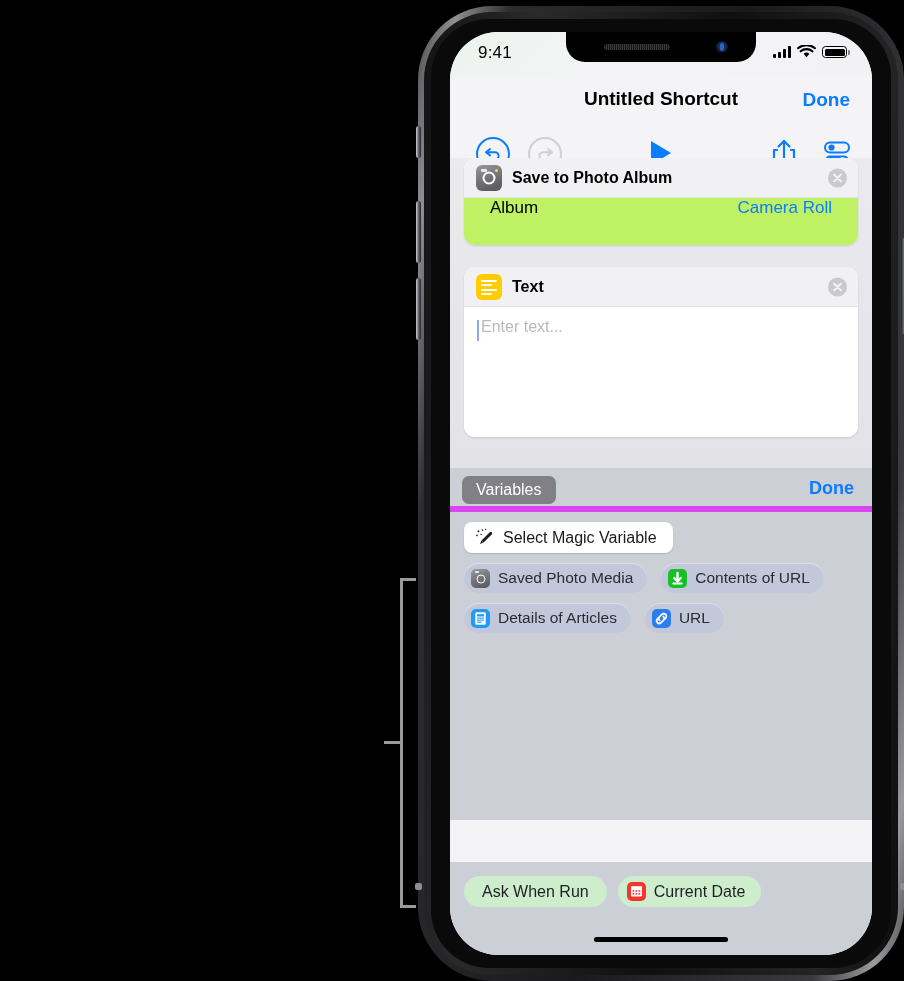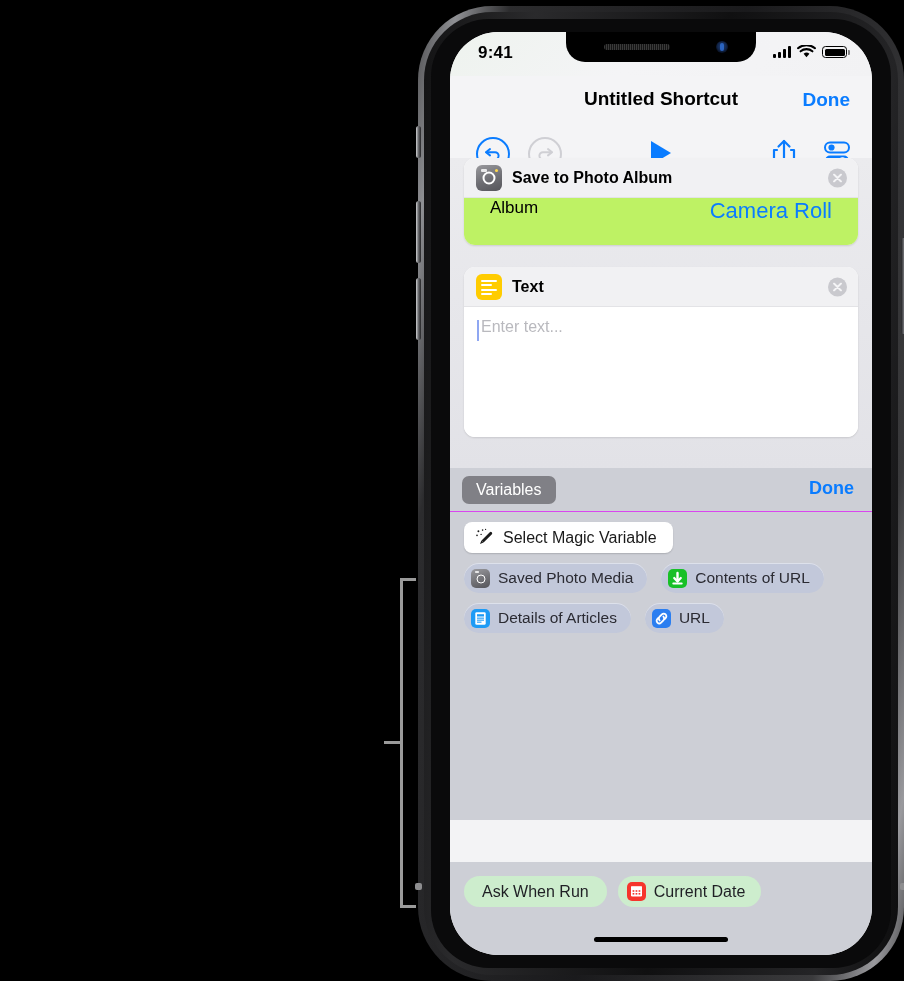--- a/index.html
+++ b/index.html
@@ -39,21 +39,21 @@
   .speaker { position:absolute; left:38px; top:12px; width:66px; height:6px; border-radius:3px;
              background:repeating-linear-gradient(90deg,#3a3a3a 0 1px,#151515 1px 2px); }
   .frontcam { position:absolute; right:28px; top:9px; width:12px; height:12px; border-radius:50%;
               background:radial-gradient(circle at 50% 45%, #1d3f7a 0%, #12264c 48%, #060a14 78%); }
   .frontcam::after{ content:""; position:absolute; left:4px; top:2px; width:4px; height:8px; border-radius:2px;
               background:#2f6ccf; opacity:.85; }
 
   
   .statusbar { position:relative; height:44px; z-index:30;
                background:linear-gradient(135deg,#eef3ee 0%,#f4f4f6 45%,#f2f2f4 100%); }
-  .sb-time { position:absolute; left:28px; top:11px; font-size:17px; font-weight:bold; color:#000; letter-spacing:.2px; }
+  .sb-time { position:absolute; left:28px; top:11px; font-size:17px; font-weight:normal; color:#000; letter-spacing:.2px; }
   .sb-right { position:absolute; right:22px; top:13px; display:flex; align-items:center; gap:6px; }
   .bars { display:flex; align-items:flex-end; gap:2px; height:12px; }
   .bars i { display:block; width:3px; background:#000; border-radius:1px; }
   .bars i:nth-child(1){height:4px}.bars i:nth-child(2){height:6.5px}
   .bars i:nth-child(3){height:9px}.bars i:nth-child(4){height:12px}
   .batt { position:relative; width:25px; height:12px; border:1.6px solid #000; border-radius:3.5px; }
   .batt::after{ content:""; position:absolute; left:1.5px; top:1.5px; bottom:1.5px; right:1.5px; background:#000; border-radius:1.5px; }
   .batt-tip { width:2px; height:5px; background:#000; opacity:.45; border-radius:0 1px 1px 0; margin-left:1px; }
 
   
@@ -93,30 +93,30 @@
 
   .txt-icon { background:#ffcc00; }
   .txt-icon span { position:absolute; left:5px; height:2.4px; background:#fff; border-radius:1.2px; }
   .txt-icon span:nth-child(1){ top:6px; width:16px; }
   .txt-icon span:nth-child(2){ top:10.5px; width:11px; }
   .txt-icon span:nth-child(3){ top:15px; width:16px; }
   .txt-icon span:nth-child(4){ top:19.5px; width:11px; }
 
   .param-row { display:flex; align-items:flex-start; justify-content:space-between; height:47px; padding:0 26px; background:#bef264; }
   .param-label { font-size:17px; color:#000; }
-  .param-value { font-size:22px; color:#0a7cff;margin-left:43px; }
+  .param-value { font-size:17px; color:#0a7cff;margin-left:43px; }
 
   .textarea { background:#fff; height:130px; padding:11px 13px; position:relative; }
   .caret { position:absolute; left:13px; top:13px; width:2px; height:21px; background:#8fa7f2; }
   .placeholder { font-size:16px; color:#b9b9be; padding-left:4px; }
 
   .gap { height:22px; }
 
   
-  .varbar { height:44px; background:#cdcfd6; position:relative; border-bottom:1px solid #d946ef; }
+  .varbar { height:44px; background:#cdcfd6; position:relative; border-bottom:6px solid #d946ef; }
   .var-chip { position:absolute; left:12px; top:8px; height:28px; padding:0 14px; border-radius:7px;
               background:#808086; color:#fff; font-size:16px; display:flex; align-items:center; }
   .var-done { position:absolute; right:18px; top:10px; font-size:18px; font-weight:bold; color:#0a7cff; }
 
   .varpanel { background:#cdcfd6; padding:10px 14px 0; height:308px; }
   .magic-btn { display:inline-flex; align-items:center; gap:9px; height:31px; padding:0 16px 0 11px;
                background:#fff; border-radius:8px; box-shadow:0 1px 1.5px rgba(0,0,0,.16); font-size:16px; color:#1a1a1a; }
   .tokrow { display:flex; gap:14px; margin-top:10px; }
   .token { display:inline-flex; align-items:center; gap:8px; height:30px; padding:0 14px 0 7px;
            background:#c2c8da; border-radius:15px; font-size:15.5px; color:#2b2b33;

